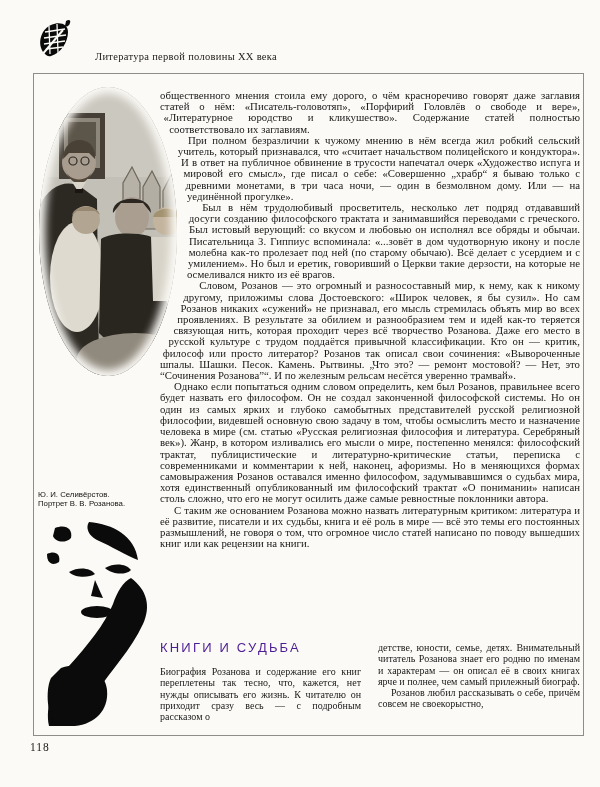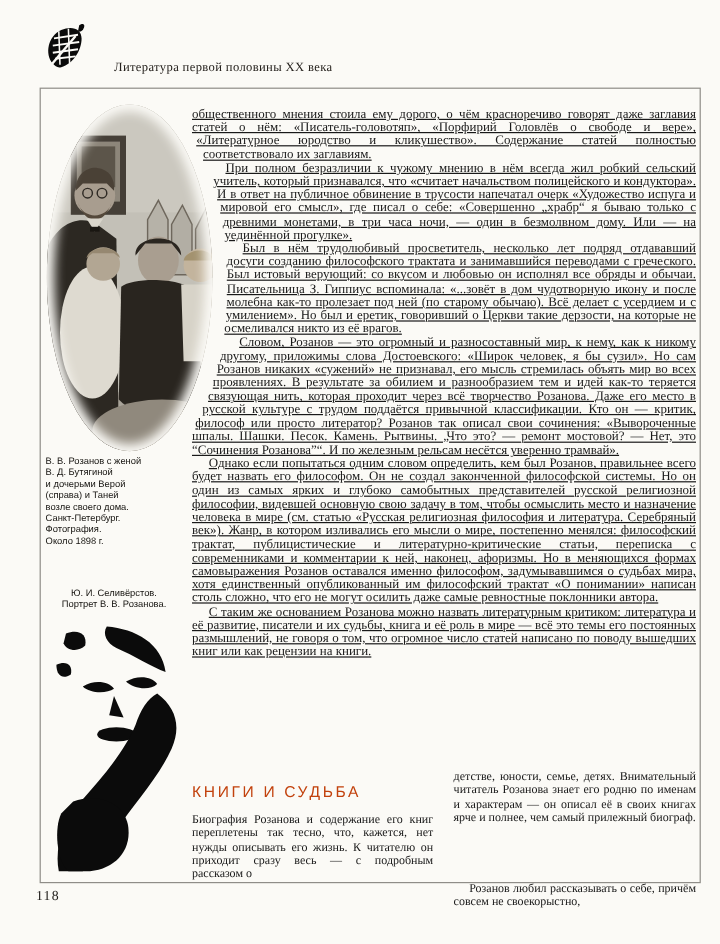--- a/index.html
+++ b/index.html
@@ -39,53 +39,53 @@
   }
 
   
   .caption{
     position:absolute;left:4px;width:114px;
     font-family:"Liberation Sans", sans-serif;
     font-size:7.8px;line-height:9.4px;color:#15130f;
     white-space:pre-line;
   }
   .caption-family{top:306px;}
-  .caption-portrait{top:416px;text-align:center;}
+  .caption-portrait{top:416px;}
 
   
   .portrait{position:absolute;left:5px;top:446px;width:116px;height:207px;}
   .portrait svg{display:block;width:100%;height:100%;}
 
   
   .main-text{
     position:absolute;left:126px;top:16px;width:420px;
     font-size:10.8px;line-height:11.2px;text-align:justify;
     hyphens:auto;-webkit-hyphens:auto;
   }
-  .main-text p{margin:0;text-decoration:underline;}
+  .main-text p{margin:0;}
   .main-text p + p{text-indent:14px;}
   .oval-spacer{
     float:left;width:30px;height:292px;margin-top:-2px;
     shape-outside:ellipse(76px 148px at -52px 145px);
     shape-margin:5px;
   }
 
   
   .section{position:absolute;left:126px;top:566px;width:420px;}
   .section-cols{display:flex;gap:17px;}
   .col-left{width:201px;}
   .col-right{width:202px;padding-top:2px;}
   .section-heading{
     font-family:"Liberation Sans", sans-serif;
-    font-size:13px;letter-spacing:2.2px;color:#c2410c;
-    margin:12px 0 11px 0;font-weight:normal;
+    font-size:13px;letter-spacing:2.2px;color:#4c1d95;
+    margin:0 0 11px 0;font-weight:normal;
   }
   .coltext{font-size:10px;line-height:11.3px;text-align:justify;hyphens:auto;}
   .coltext p{margin:0;}
-  .coltext p.indent{text-indent:13px;margin-top:48px;}
+  .coltext p.indent{text-indent:13px;}
 
   
   .page-number{
     position:absolute;left:30px;top:741px;
     font-size:11.5px;letter-spacing:1px;color:#1c1a17;
   }
 </style>
 </head>
 <body>
 
@@ -137,28 +137,20 @@
 
         <circle cx="128" cy="134" r="14" fill="#c3b49d"></circle>
         <path d="M114,130 C116,120 138,118 138,130 Z" fill="#a3926f"></path>
         <path d="M112,150 L138,150 L138,214 L114,214 Z" fill="#d7d3c8"></path>
 
         <ellipse cx="96" cy="272" rx="58" ry="26" fill="#90897d"></ellipse>
       </svg>
     </div>
     <div class="oval-fade"></div>
 
-    <div class="caption caption-family">В. В. Розанов с женой
-В. Д. Бутягиной
-и дочерьми Верой
-(справа) и Таней
-возле своего дома.
-Санкт-Петербург.
-Фотография.
-Около 1898 г.</div>
 
     <div class="caption caption-portrait">Ю. И. Селивёрстов.
 Портрет В. В. Розанова.</div>
 
     <div class="portrait">
       <svg viewBox="0 0 116 207" xmlns="http://www.w3.org/2000/svg">
 
         <path d="M50,2 C74,4 96,16 99,40 C88,36 72,26 58,20 C50,16 46,8 50,2 Z" fill="#0b0b0b"></path>
         <path d="M16,8 C26,4 34,8 32,18 C26,24 16,22 14,16 Z" fill="#0b0b0b"></path>
         <path d="M8,34 c8,-4 14,0 12,8 c-6,4 -12,2 -12,-8 Z" fill="#0b0b0b"></path>

